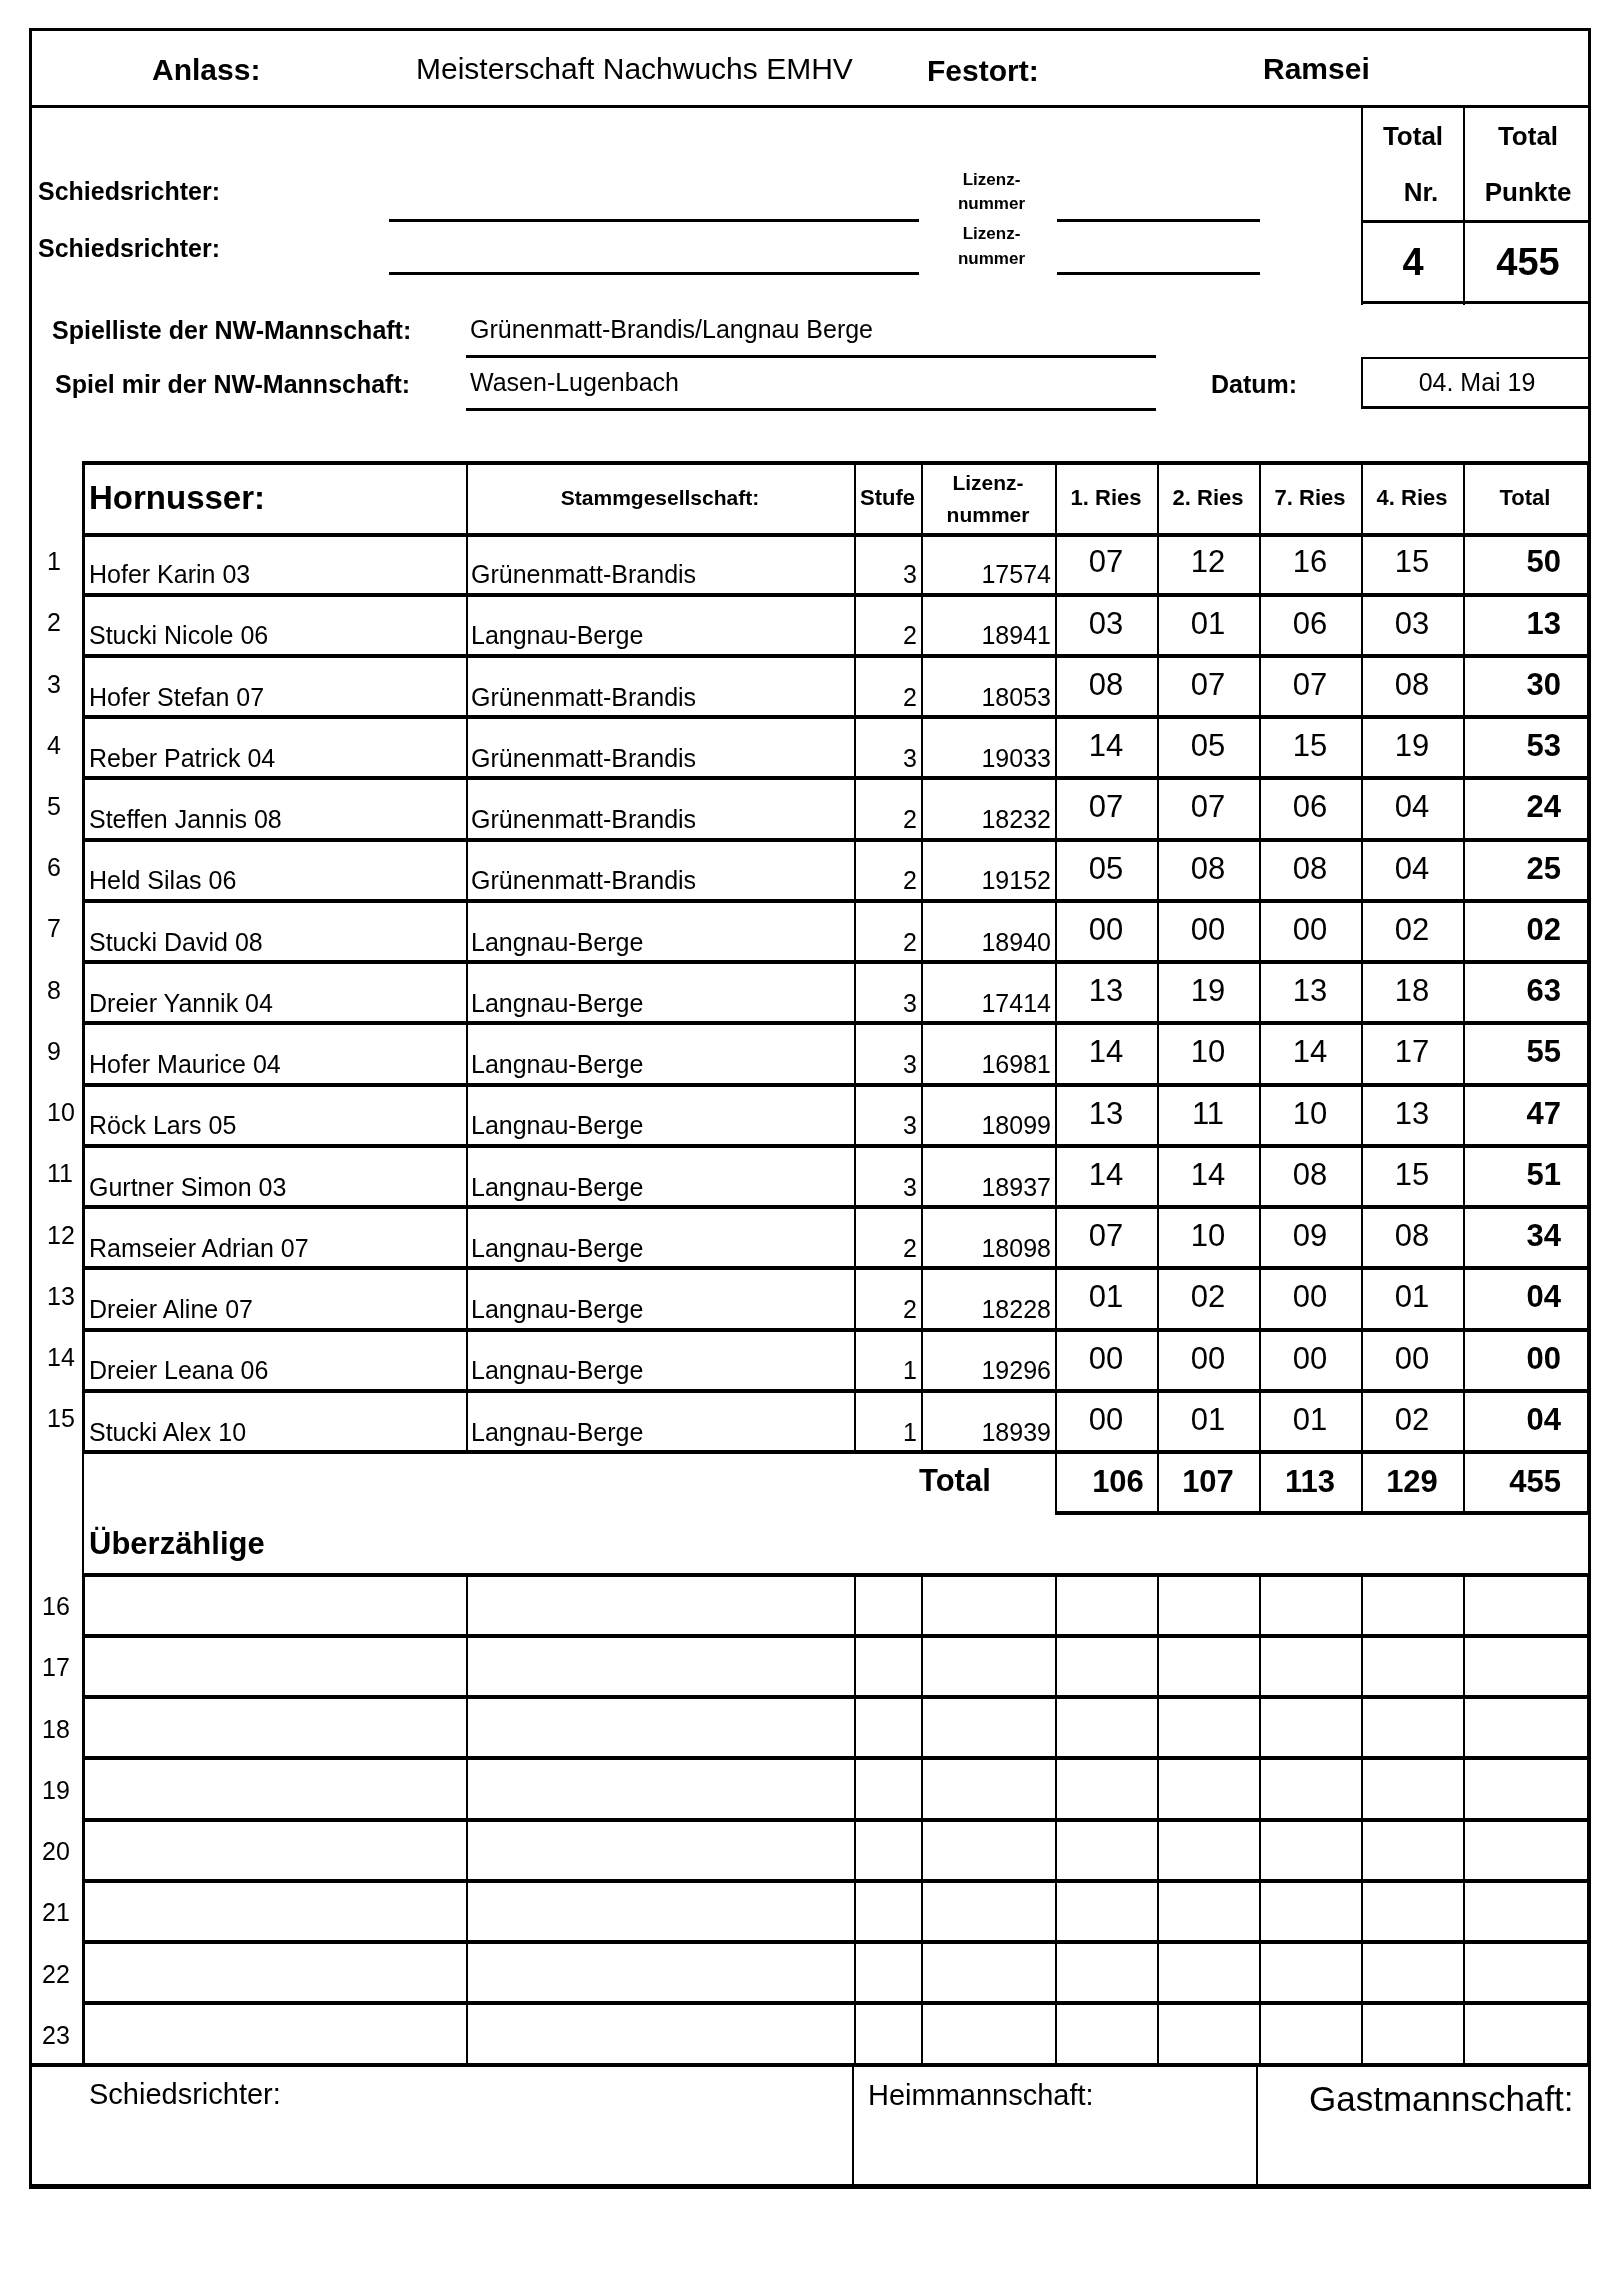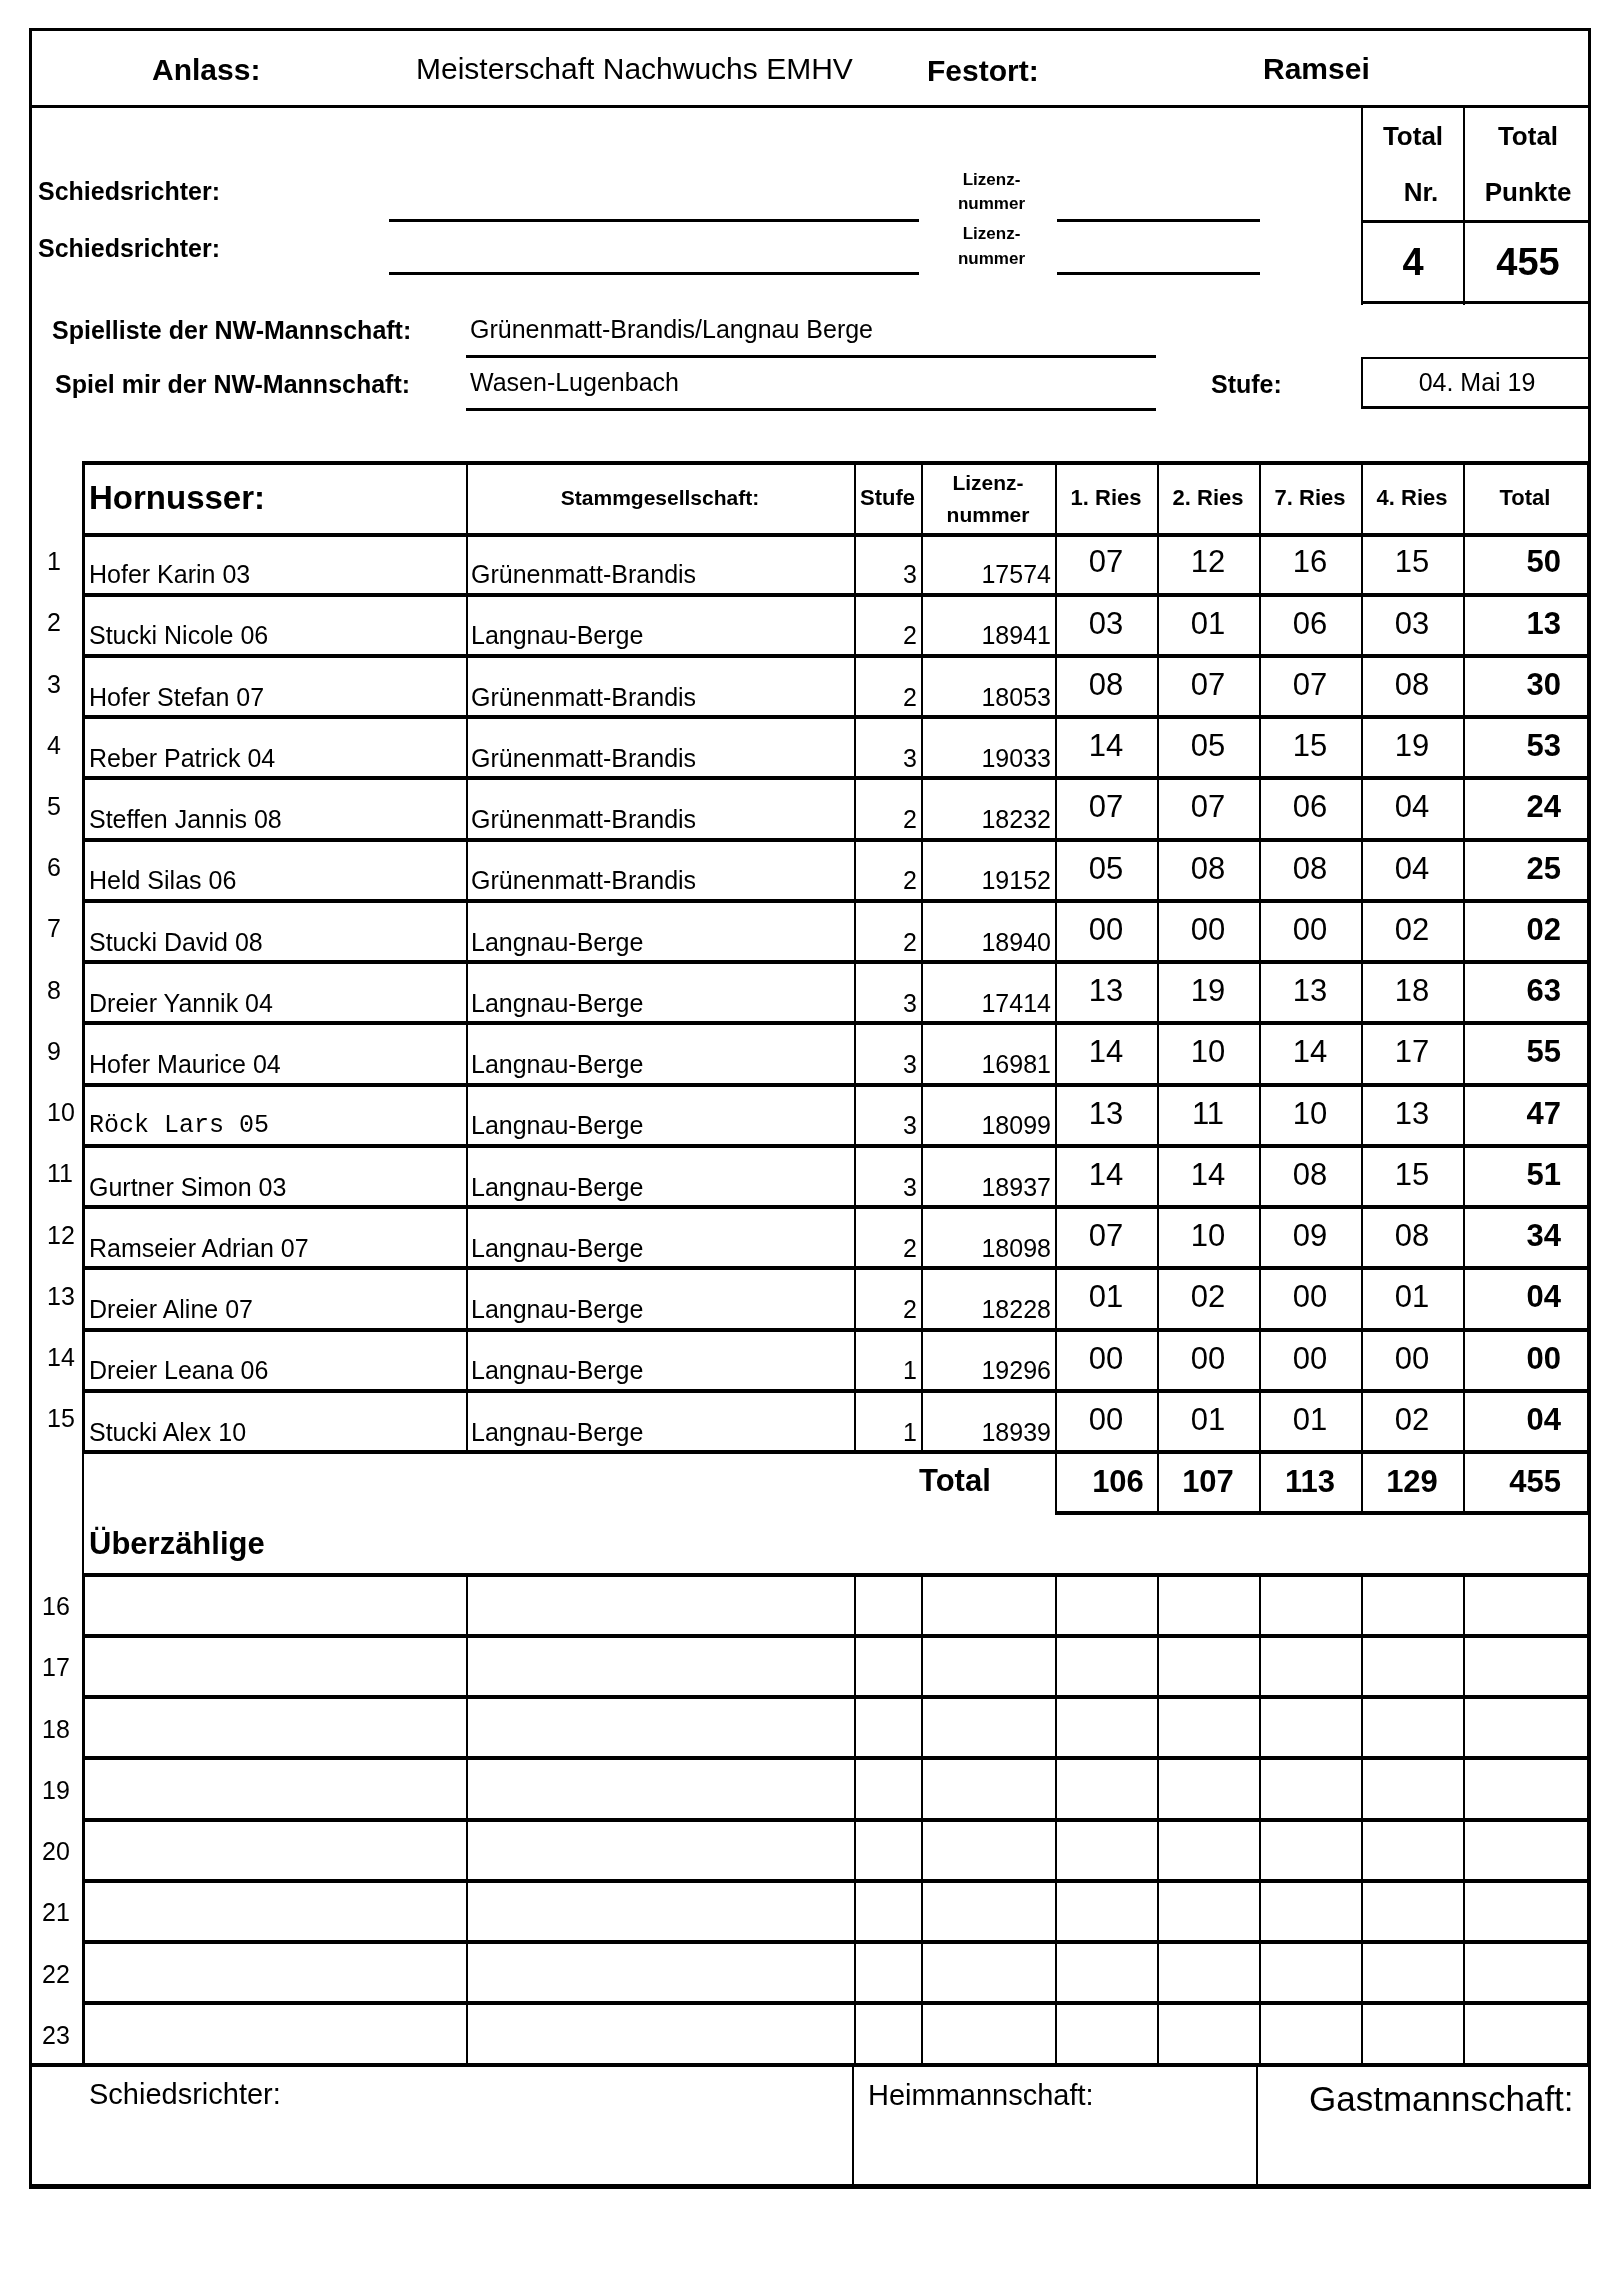--- a/index.html
+++ b/index.html
@@ -50,21 +50,21 @@
 <div class="t b c" style="left:1465px;top:179px;width:126px;font-size:26px;">Punkte</div>
 <div class="t b c" style="left:1363px;top:243px;width:100px;font-size:38px;">4</div>
 <div class="t b c" style="left:1465px;top:243px;width:126px;font-size:38px;">455</div>
 
 <div class="t b" style="left:52px;top:318px;font-size:25px;">Spielliste der NW-Mannschaft:</div>
 <div class="t" style="left:470px;top:317px;font-size:25px;">Grünenmatt-Brandis/Langnau Berge</div>
 <div class="hline" style="left:466px;top:355px;width:690px;height:2.6px;"></div>
 <div class="t b" style="left:55px;top:372px;font-size:25px;">Spiel mir der NW-Mannschaft:</div>
 <div class="t" style="left:470px;top:370px;font-size:25px;">Wasen-Lugenbach</div>
 <div class="hline" style="left:466px;top:408px;width:690px;height:2.6px;"></div>
-<div class="t b" style="left:1211px;top:372px;font-size:25px;">Stufe:</div>
+<div class="t b" style="left:1211px;top:372px;font-size:25px;">Datum:</div>
 <div class="abs" style="left:1361px;top:357px;width:230px;height:52px;border-top:2.6px solid #000;border-left:2px solid #000;border-bottom:3.3px solid #000;box-sizing:border-box;"></div>
 <div class="t c" style="left:1363px;top:370px;width:228px;font-size:25px;">04. Mai 19</div>
 
 <div id="table-host">
     <div class="hline" style="left:82px;top:461px;width:1506px;height:3.9px;"></div>
     <div class="t b" style="left:89px;top:481px;font-size:33px;">Hornusser:</div>
     <div class="t b c" style="left:466px;top:487px;width:388px;font-size:21px;">Stammgesellschaft:</div>
     <div class="t b c" style="left:854px;top:487px;width:67px;font-size:22px;">Stufe</div>
     <div class="t b c" style="left:921px;top:472px;width:134px;font-size:21px;">Lizenz-</div>
     <div class="t b c" style="left:921px;top:504px;width:134px;font-size:21px;">nummer</div>
@@ -177,21 +177,21 @@
     <div class="t r" style="left:854px;top:1052px;width:63px;font-size:25px;">3</div>
     <div class="t r" style="left:921px;top:1052px;width:130px;font-size:25px;">16981</div>
     <div class="t c" style="left:1055px;top:1036px;width:102px;font-size:31px;">14</div>
     <div class="t c" style="left:1157px;top:1036px;width:102px;font-size:31px;">10</div>
     <div class="t c" style="left:1259px;top:1036px;width:102px;font-size:31px;">14</div>
     <div class="t c" style="left:1361px;top:1036px;width:102px;font-size:31px;">17</div>
     <div class="t b r" style="left:1463px;top:1036px;width:98px;font-size:31px;">55</div>
     <div class="hline" style="left:82px;top:1083px;width:1506px;height:3.9px;"></div>
     <div class="abs" style="left:82px;top:1085px;width:1506px;height:61px;"></div>
     <div class="t" style="left:47px;top:1100px;font-size:25px;">10</div>
-    <div class="t" style="left:89px;top:1113px;font-size:25px;font-family:Liberation Mono, monospace;">Röck Lars 05</div>
+    <div class="t" style="left:89px;top:1113px;font-size:25px;">Röck Lars 05</div>
     <div class="t" style="left:471px;top:1113px;font-size:25px;">Langnau-Berge</div>
     <div class="t r" style="left:854px;top:1113px;width:63px;font-size:25px;">3</div>
     <div class="t r" style="left:921px;top:1113px;width:130px;font-size:25px;">18099</div>
     <div class="t c" style="left:1055px;top:1098px;width:102px;font-size:31px;">13</div>
     <div class="t c" style="left:1157px;top:1098px;width:102px;font-size:31px;">11</div>
     <div class="t c" style="left:1259px;top:1098px;width:102px;font-size:31px;">10</div>
     <div class="t c" style="left:1361px;top:1098px;width:102px;font-size:31px;">13</div>
     <div class="t b r" style="left:1463px;top:1098px;width:98px;font-size:31px;">47</div>
     <div class="hline" style="left:82px;top:1144px;width:1506px;height:3.9px;"></div>
     <div class="abs" style="left:82px;top:1146px;width:1506px;height:61px;"></div>

